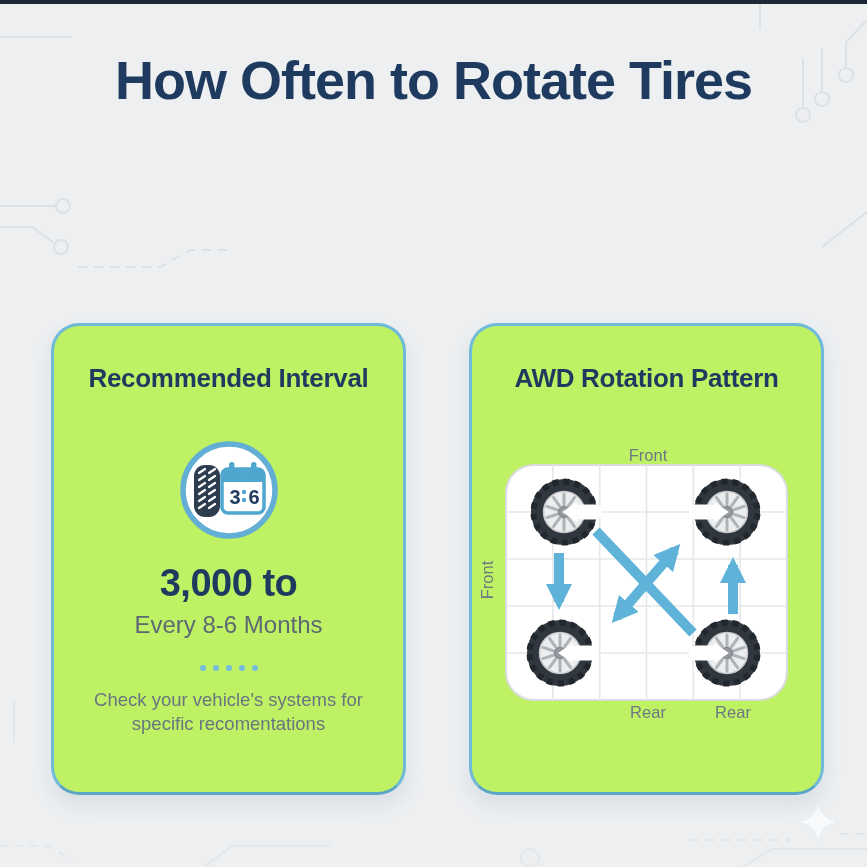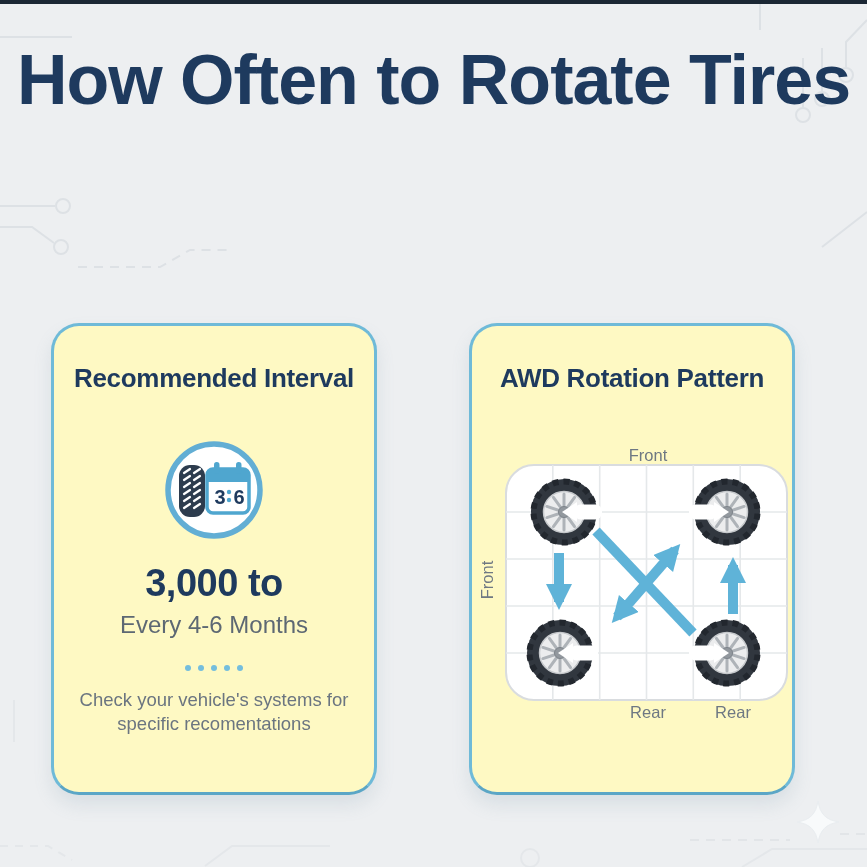--- a/index.html
+++ b/index.html
@@ -6,28 +6,28 @@
   *{box-sizing:border-box;}
   #stage{
     position:relative;width:867px;height:867px;margin:0 auto;
     background:#edeff1;overflow:hidden;
     font-family:"Liberation Sans","DejaVu Sans",sans-serif;
   }
   .decor{position:absolute;inset:0;width:867px;height:867px;}
   .topbar{position:absolute;top:0;left:0;width:867px;height:4px;background:#1b2734;}
   .title{
     position:absolute;top:48px;left:0;width:867px;text-align:center;
-    color:#1e3a5e;font-weight:bold;font-size:70px;line-height:64px;letter-spacing:-1px;
+    color:#1e3a5e;font-weight:bold;font-size:54px;line-height:64px;letter-spacing:-1px;
   }
   .subtitle{
     position:absolute;top:199px;left:0;width:867px;text-align:center;
     color:#5a6572;font-size:24px;letter-spacing:.2px;
   }
   .card{
-    position:absolute;top:323px;width:326px;height:472px;background:#fef9c3;
+    position:absolute;top:323px;width:355px;height:472px;background:#bef264;
     border:3px solid #6fbad8;border-bottom-color:#5ba6c6;border-radius:28px;
     box-shadow:0 10px 18px rgba(110,140,160,.16);
   }
   .card-left{left:51px;display:flex;flex-direction:column;align-items:center;}
   .card-right{left:469px;}
   .card-title{
     margin-top:36px;color:#1e3a5e;font-weight:bold;font-size:26px;line-height:32px;
     text-align:center;letter-spacing:-.3px;
   }
   .interval-icon{margin-top:44px;width:104px;height:104px;}
@@ -111,21 +111,21 @@
         <text x="77" y="66" text-anchor="middle" font-size="20" font-weight="bold" fill="#1e3a5e">6</text>
         <circle cx="67" cy="54" r="2.2" fill="#4fa6cf"></circle>
         <circle cx="67" cy="62" r="2.2" fill="#4fa6cf"></circle>
       </g>
     </svg>
 
     <div class="mileage">
       <div>3,000 to</div>
     </div>
 
-    <div class="frequency">Every 4-6 Months</div>
+    <div class="frequency">Every 8-6 Months</div>
 
     <div class="dots">
       <span></span>
         <span></span>
         <span></span>
         <span></span>
         <span></span>
     </div>
 
     <div class="note">

